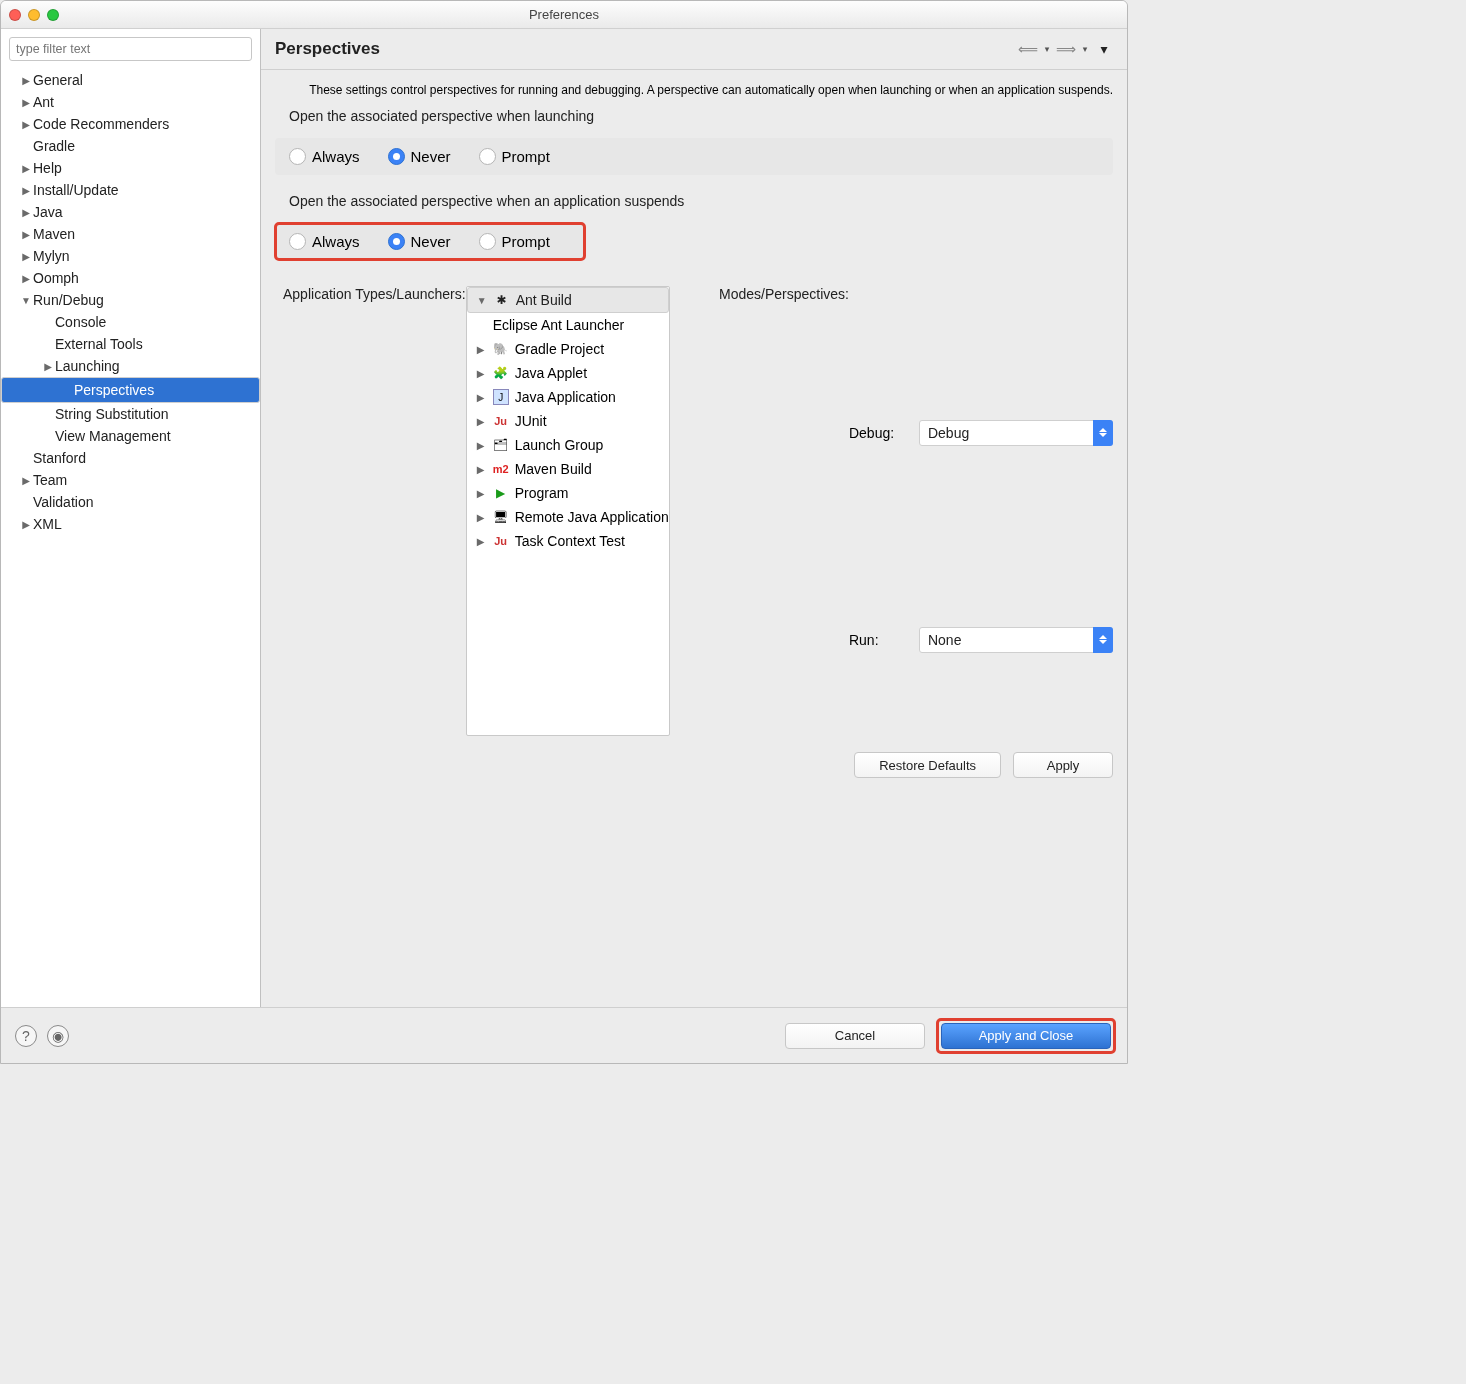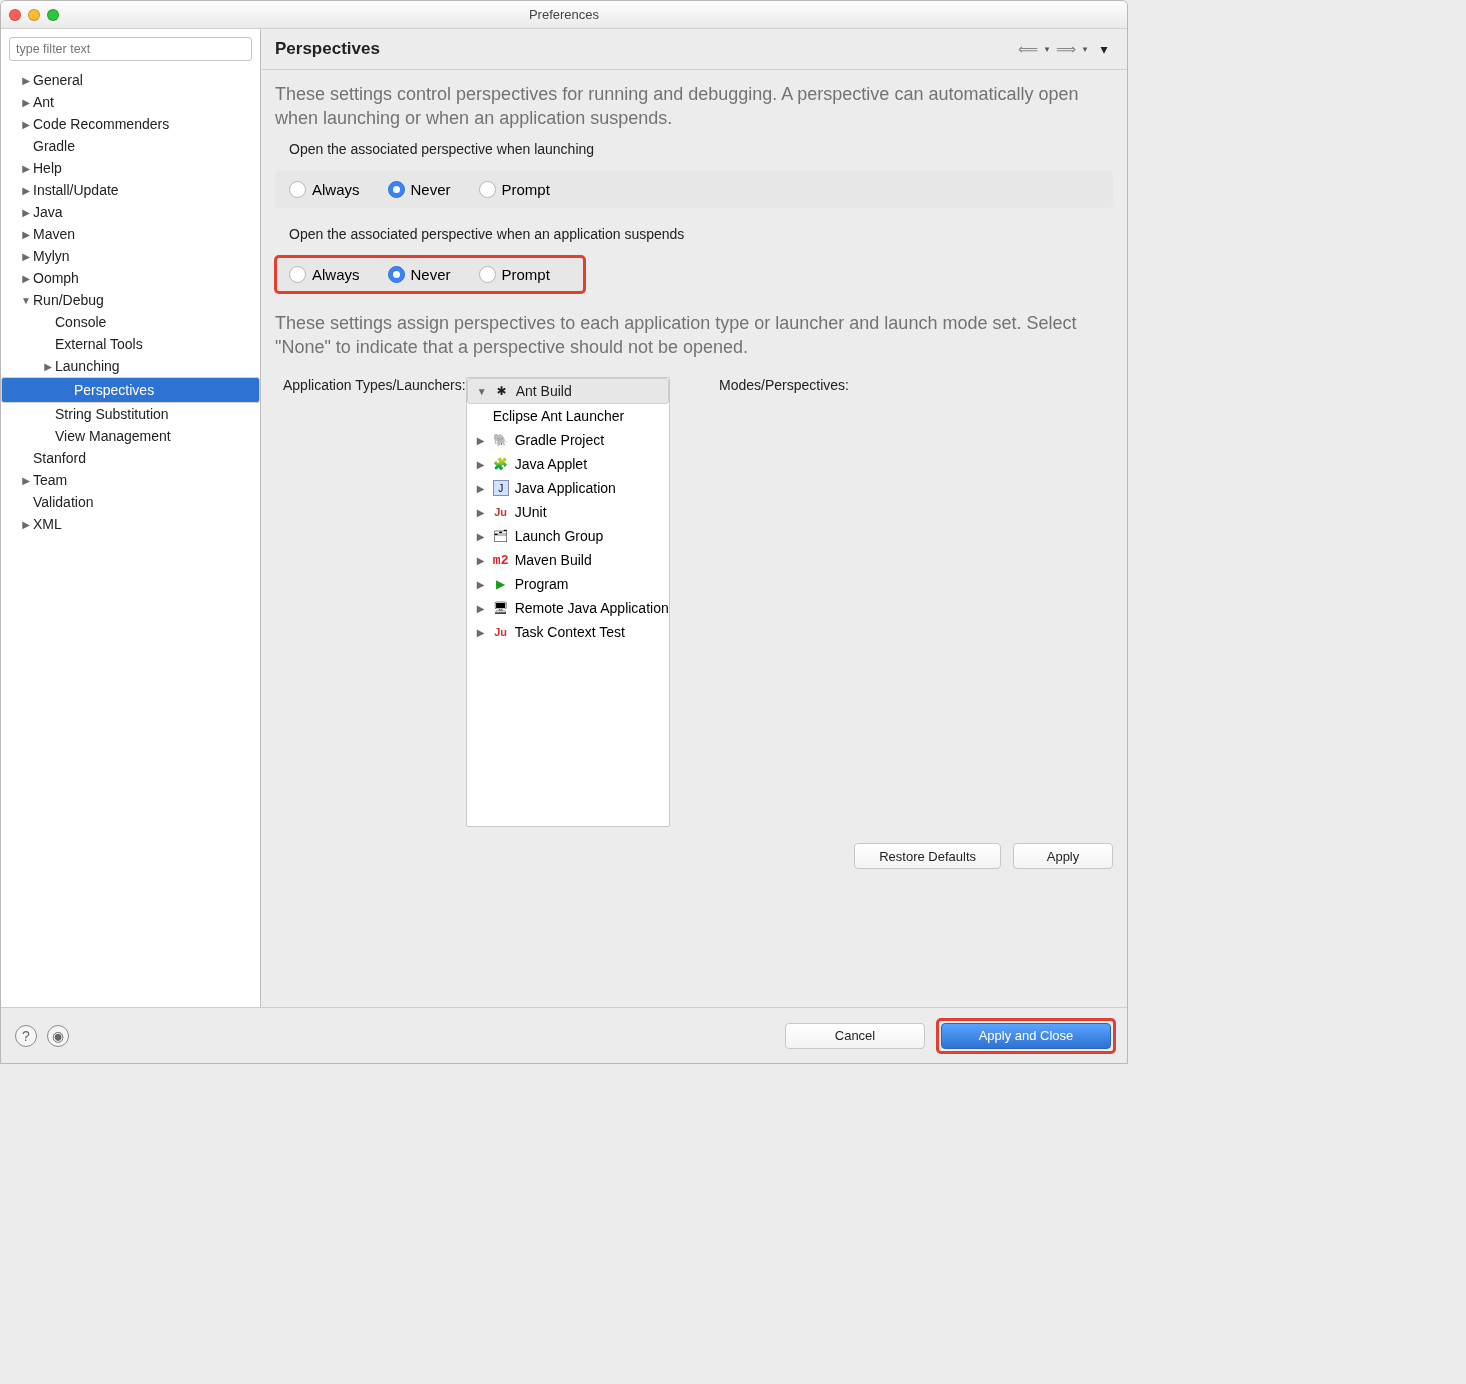--- a/index.html
+++ b/index.html
@@ -23,21 +23,21 @@
   .node.level2 { padding-left: 40px; }
   .node.level3 { padding-left: 58px; }
   .node.sel { background: #2e72d2; color: #fff; }
   .main { flex: 1; display: flex; flex-direction: column; padding: 0; min-width: 0; }
   .main-header { display: flex; align-items: center; justify-content: space-between; padding: 10px 14px 10px 14px; }
   .main-header h1 { font-size: 17px; font-weight: 700; margin: 0; color: #222; }
   .hdr-icons { display: flex; gap: 6px; align-items: center; }
   .hdr-ic { width: 18px; height: 14px; display: inline-flex; align-items: center; justify-content: center; color: #888; font-size: 14px; }
   .hdr-ic.small { width: 8px; font-size: 9px; color: #555; }
   .panel { border-top: 1px solid #cfcfcf; padding: 12px 14px 14px; display: flex; flex-direction: column; gap: 10px; overflow: auto; flex: 1; }
-  .desc { font-size: 18px; color: #737373; line-height: 1.35; }
+  .desc { font-size: 12px; color: #000000; line-height: 1.35; text-align: right; }
   .group-label { font-size: 14px; color: #222; margin-left: 14px; }
   .radio-row { background: #e7e7e7; border-radius: 4px; padding: 10px 14px; margin: 4px 0 8px; display: flex; gap: 28px; font-size: 15px; color: #000000; }
   .radio-row.highlight { outline: 3px solid #e04030; outline-offset: -2px; width: 310px; }
   .radio { display: inline-flex; align-items: center; gap: 6px; }
   .rdot { width: 17px; height: 17px; border-radius: 50%; border: 1px solid #b5b5b5; background: #fff; display: inline-flex; align-items: center; justify-content: center; }
   .rdot.on { border-color: #2e72d2; background: #3b82f6; }
   .rdot.on::after { content: ""; width: 7px; height: 7px; background: #fff; border-radius: 50%; }
   .two-col { display: flex; gap: 34px; margin-top: 8px; }
   .col { flex: 1; display: flex; flex-direction: row; }
   .col-label { font-size: 14px; margin-bottom: 4px; margin-left: 8px; color: #222; }
@@ -207,21 +207,20 @@
           <label class="radio">
             <span class="rdot on"></span>
             <span>Never</span>
           </label>
           <label class="radio">
             <span class="rdot"></span>
             <span>Prompt</span>
           </label>
         </div>
 
-        <div class="desc">These settings assign perspectives to each application type or launcher and launch mode set. Select "None" to indicate that a perspective should not be opened.</div>
 
         <div class="two-col">
           <div class="col">
             <div class="col-label">Application Types/Launchers:</div>
             <div class="listbox" id="launchers">
                 <div class="lrow sel">
                   <span class="disc">▼</span>
                   <span class="ic">✱</span>
                   <span>Ant Build</span>
                 </div>
@@ -249,21 +248,21 @@
                   <span class="ic" style="color: rgb(204, 51, 51); font-weight: 700; font-size: 11px;">Ju</span>
                   <span>JUnit</span>
                 </div>
                 <div class="lrow">
                   <span class="disc">▶</span>
                   <span class="ic">🗂</span>
                   <span>Launch Group</span>
                 </div>
                 <div class="lrow">
                   <span class="disc">▶</span>
-                  <span class="ic" style="color: rgb(221, 34, 34); font-weight: 700; font-size: 13px; font-family: Liberation Mono, monospace;">m2</span>
+                  <span class="ic" style="color: rgb(221, 34, 34); font-weight: 700; font-size: 11px;">m2</span>
                   <span>Maven Build</span>
                 </div>
                 <div class="lrow">
                   <span class="disc">▶</span>
                   <span class="ic" style="color: rgb(26, 155, 26);">▶</span>
                   <span>Program</span>
                 </div>
                 <div class="lrow">
                   <span class="disc">▶</span>
                   <span class="ic">🖥</span>
@@ -271,20 +270,32 @@
                 </div>
                 <div class="lrow">
                   <span class="disc">▶</span>
                   <span class="ic" style="color: rgb(204, 51, 51); font-weight: 700; font-size: 11px;">Ju</span>
                   <span>Task Context Test</span>
                 </div>
               </div>
           </div>
           <div class="col">
             <div class="col-label">Modes/Perspectives:</div>
+            <div class="modebox">
+              <span>Debug:</span>
+              <div class="sel-wrap">
+                <input class="sel" readonly="" value="Debug" style="">
+                <span class="sel-arrow"></span>
+              </div>
+              <span>Run:</span>
+              <div class="sel-wrap">
+                <input class="sel" readonly="" value="None" style="">
+                <span class="sel-arrow"></span>
+              </div>
+            </div>
           </div>
         </div>
 
         <div class="btn-row">
           <button class="btn">Restore Defaults</button>
           <button class="btn">Apply</button>
         </div>
       </div>
     </div>
   </div>

